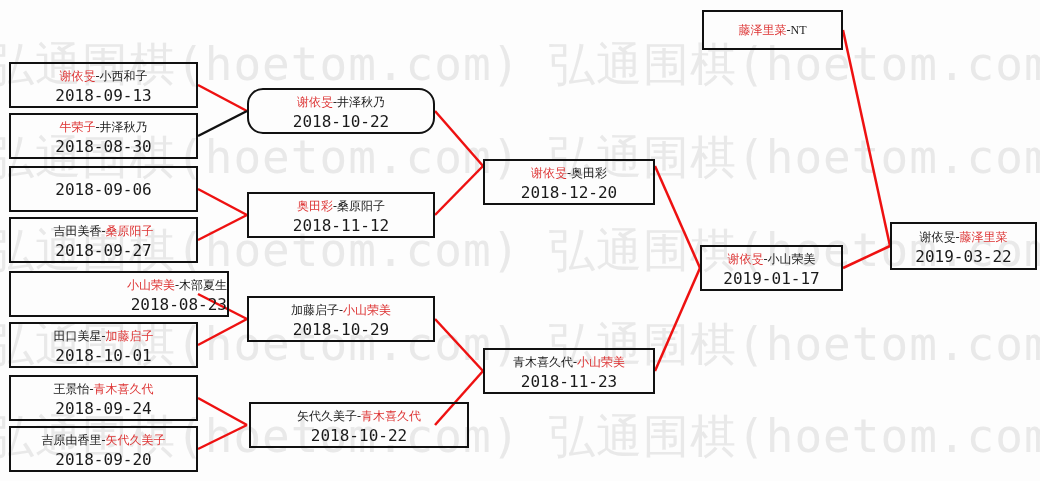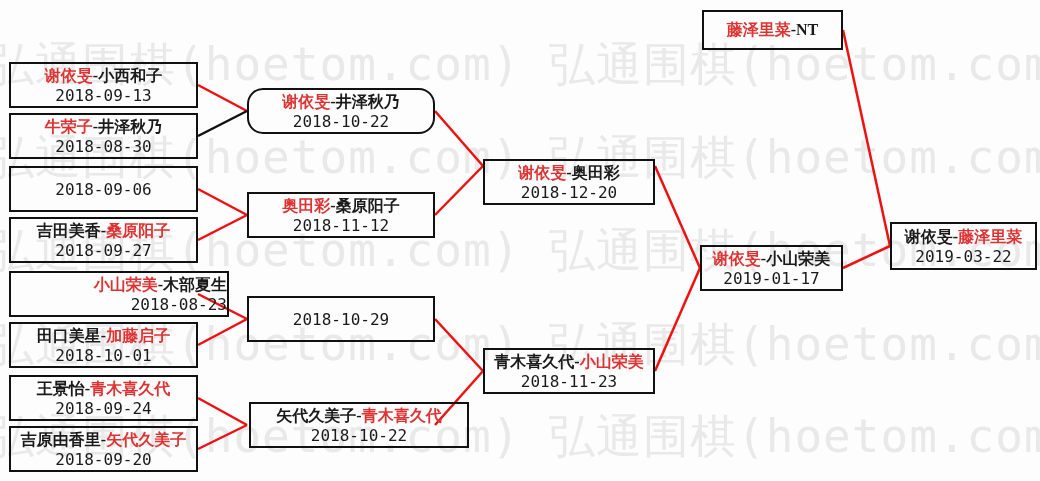--- a/index.html
+++ b/index.html
@@ -15,21 +15,21 @@
     font-size:46px;line-height:48px;letter-spacing:1px;
     user-select:none;pointer-events:none;z-index:0;
   }
   #edges{position:absolute;left:0;top:0;z-index:1;}
   .match-box{
     position:absolute;box-sizing:border-box;z-index:2;
     border:2px solid #111;background:transparent;
     display:flex;flex-direction:column;justify-content:center;align-items:center;
     text-align:center;cursor:pointer;
   }
-  .names{font-size:16px;line-height:20px;white-space:nowrap;font-weight:bold;}
+  .names{font-size:12px;line-height:20px;white-space:nowrap;}
   .date{
     font-family:"DejaVu Sans Mono","Liberation Mono",monospace;
     font-size:16px;line-height:19px;white-space:nowrap;
   }
 </style>
 </head>
 <body>
 
 <div id="stage">
   <div id="watermarks">
@@ -91,20 +91,21 @@
       </div>
       <div class="match-box" style="left: 247px; top: 88px; width: 188px; height: 46px; border-color: rgb(17, 17, 17); border-radius: 16px;">
         <div class="names"><span style="color: rgb(221, 51, 51);">谢依旻</span><span style="color: rgb(26, 26, 26);">-</span><span style="color: rgb(26, 26, 26);">井泽秋乃</span></div>
         <div class="date" style="color: rgb(26, 26, 26);">2018-10-22</div>
       </div>
       <div class="match-box" style="left: 247px; top: 192px; width: 188px; height: 46px; border-color: rgb(17, 17, 17);">
         <div class="names"><span style="color: rgb(221, 51, 51);">奥田彩</span><span style="color: rgb(26, 26, 26);">-</span><span style="color: rgb(26, 26, 26);">桑原阳子</span></div>
         <div class="date" style="color: rgb(26, 26, 26);">2018-11-12</div>
       </div>
       <div class="match-box" style="left: 247px; top: 296px; width: 188px; height: 46px; border-color: rgb(17, 17, 17);">
+        <div class="names"><span style="color: rgb(26, 26, 26);">加藤启子</span><span style="color: rgb(26, 26, 26);">-</span><span style="color: rgb(221, 51, 51);">小山荣美</span></div>
         <div class="date" style="color: rgb(26, 26, 26);">2018-10-29</div>
       </div>
       <div class="match-box" style="left: 249px; top: 402px; width: 220px; height: 46px; border-color: rgb(17, 17, 17);">
         <div class="names"><span style="color: rgb(26, 26, 26);">矢代久美子</span><span style="color: rgb(26, 26, 26);">-</span><span style="color: rgb(221, 51, 51);">青木喜久代</span></div>
         <div class="date" style="color: rgb(26, 26, 26);">2018-10-22</div>
       </div>
       <div class="match-box" style="left: 483px; top: 143px; width: 172px; height: 46px; border-color: rgb(17, 17, 17); margin-top: 16px;">
         <div class="names"><span style="color: rgb(221, 51, 51);">谢依旻</span><span style="color: rgb(26, 26, 26);">-</span><span style="color: rgb(26, 26, 26);">奥田彩</span></div>
         <div class="date" style="color: rgb(26, 26, 26);">2018-12-20</div>
       </div>

